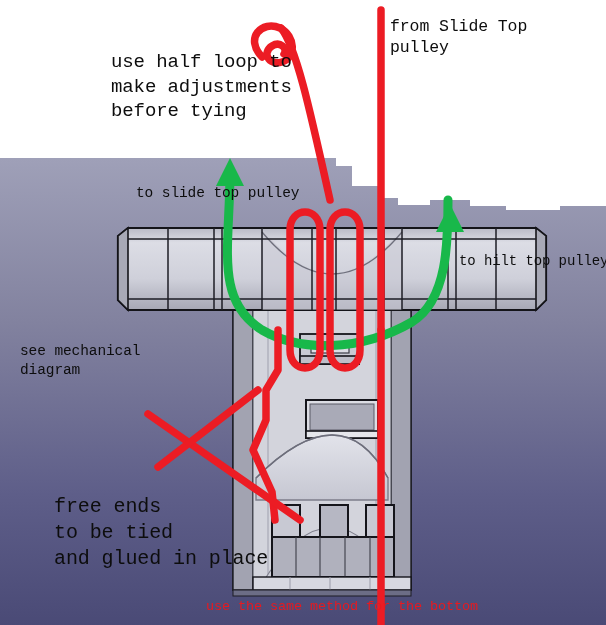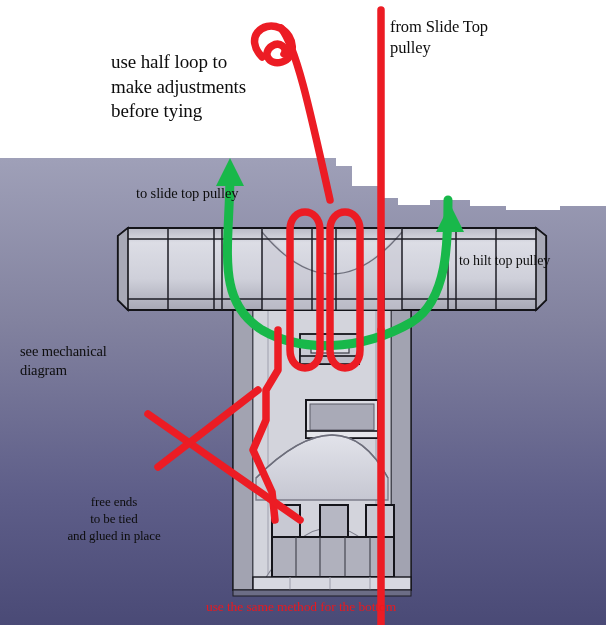--- a/index.html
+++ b/index.html
@@ -20,21 +20,21 @@
   #stage svg.layer {
     position: absolute;
     left: 0;
     top: 0;
     width: 606px;
     height: 625px;
   }
   .lbl {
     position: absolute;
     color: #0d0d0d;
-    font-family: Liberation Serif, serif;
+    font-family: Liberation Mono, monospace;
     line-height: 1.30;
     white-space: pre;
     letter-spacing: -0.1px;
   }
   #label-use-half-loop {
     left: 111px;
     top: 50px;
     font-size: 19px;
   }
   #label-from-slide-top {
@@ -58,24 +58,24 @@
     top: 212px;
     font-size: 14px;
     margin-top: 40px;
   }
   #label-see-mechanical {
     left: 20px;
     top: 342px;
     font-size: 14.5px;
   }
   #label-free-ends {
-    left: 42px;
+    left: 54px;
     top: 494px;
-    font-size: 13px;
-    text-align: center;
+    font-size: 20px;
+    text-align: left;
     width: 144px;
   }
   #label-bottom-note {
     left: 166px;
     top: 598px;
     font-size: 13.5px;
     color: #e8191f;
     margin-left: 40px;
   }
 </style>

